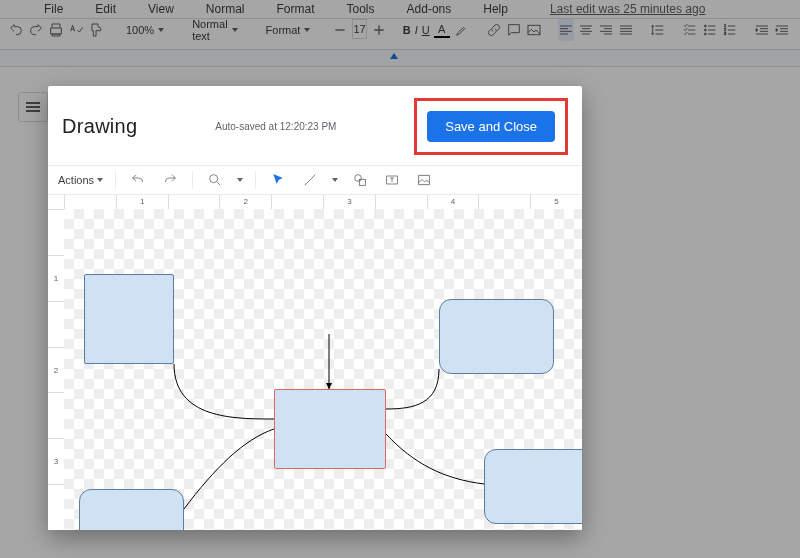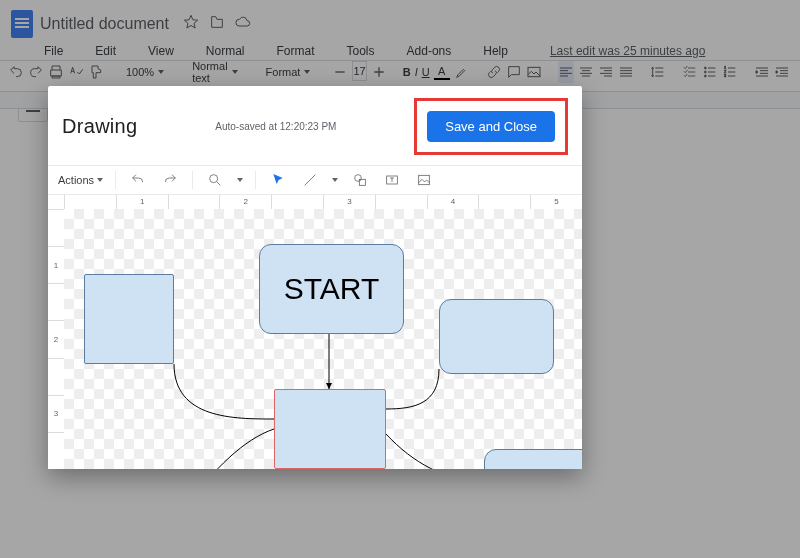--- a/index.html
+++ b/index.html
@@ -46,21 +46,21 @@
   .color-underline { width:16px; height:2px; background:#000; margin-top:1px; }
 
   .ruler { height:16px; background:#f8f9fa; border-bottom:1px solid #dadce0; position:relative; }
   .ruler .marker { position:absolute; top:3px; left:390px; width:0; height:0; border-left:4px solid transparent; border-right:4px solid transparent; border-bottom:6px solid #1a73e8; }
 
   .side-outline-icon { position:absolute; left:18px; top:92px; width:28px; height:28px; border:1px solid #dadce0; border-radius:2px; display:flex; align-items:center; justify-content:center; }
   .side-outline-icon div { width:14px; height:2px; background:#5f6368; box-shadow:0 4px 0 #5f6368, 0 -4px 0 #5f6368; }
 
   
   .drawing-modal {
-    position:absolute; left:48px; top:86px; width:534px; height:383px;
+    position:absolute; left:48px; top:86px; width:534px; height:444px;
     background:#fff; border-radius:2px; box-shadow:0 8px 24px rgba(0,0,0,0.35);
     z-index:30; display:flex; flex-direction:column;
   }
   .dm-header { display:flex; align-items:center; justify-content:space-between; padding:12px 14px 10px 14px; }
   .dm-title { font-size:20px; color:#202124; letter-spacing:0.3px; font-family:"Google Sans",Arial,sans-serif; }
   .dm-autosave { font-size:10px; color:#5f6368; }
   .save-close-wrap { border:3px solid #e53935; padding:10px; }
   .save-close-btn {
     background:#1a73e8; color:#fff; font-size:13px; font-weight:500;
     padding:8px 18px; border-radius:4px; cursor:pointer;
@@ -106,37 +106,20 @@
   .shape .label { font-size:30px; font-family:Arial; color:#000; }
 
   svg.connectors { position:absolute; left:0; top:0; width:100%; height:100%; overflow:visible; }
 </style>
 </head>
 <body>
 
 <div id="app">
 
   <div class="docs-header">
-    <div class="title-row">
-      <div class="docs-logo">
-          <div class="docs-logo-box"></div>
-        </div>
-      <div class="title-text">Untitled document</div>
-      <div class="title-icons">
-        <span><svg viewBox="0 0 24 24">
-              <path d="M12 17.3l-6.2 3.7 1.6-7L2 9.3l7.1-.6L12 2l2.9 6.7 7.1.6-5.4 4.7 1.6 7z" fill="none" stroke="#5f6368" stroke-width="1.5"></path>
-            </svg></span>
-        <span><svg viewBox="0 0 24 24">
-              <path d="M10 4H4v16h16V8h-8l-2-4z" fill="none" stroke="#5f6368" stroke-width="1.5"></path>
-            </svg></span>
-        <span><svg viewBox="0 0 24 24">
-              <path d="M6 18h12a4 4 0 0 0 0-8 6 6 0 0 0-11.3-2A5 5 0 0 0 6 18z" fill="none" stroke="#5f6368" stroke-width="1.5"></path>
-            </svg></span>
-      </div>
-    </div>
     <div class="menubar">
       <span>File</span>
       <span>Edit</span>
       <span>View</span>
       <span>Normal</span>
       <span>Format</span>
       <span>Tools</span>
       <span>Add-ons</span>
       <span>Help</span>
       <span class="last-edit">Last edit was 25 minutes ago</span>
@@ -412,23 +395,20 @@
 
           <path d="M110 155 C 110 210, 170 210, 210 210" stroke="#000" fill="none" stroke-width="1"></path>
 
           <path d="M120 300 C 150 260, 180 230, 210 220" stroke="#000" fill="none" stroke-width="1"></path>
 
           <path d="M375 160 C 375 195, 350 200, 322 200" stroke="#000" fill="none" stroke-width="1"></path>
 
           <path d="M420 275 C 380 270, 350 255, 322 225" stroke="#000" fill="none" stroke-width="1"></path>
         </svg>
 
-        <div class="shape" style="left:195px; top:35px; width:145px; height:90px;">
-          <span class="label">START</span>
-        </div>
         <div class="shape" style="left:20px; top:65px; width:90px; height:90px; border-radius:2px;"></div>
         <div class="shape selected" style="left:210px; top:180px; width:112px; height:80px; border-radius:2px;"></div>
         <div class="shape" style="left:375px; top:90px; width:115px; height:75px;"></div>
         <div class="shape" style="left:420px; top:240px; width:115px; height:75px;"></div>
         <div class="shape" style="left:15px; top:280px; width:105px; height:75px;"></div>
       </div>
     </div>
   </div>
 
 </div>

